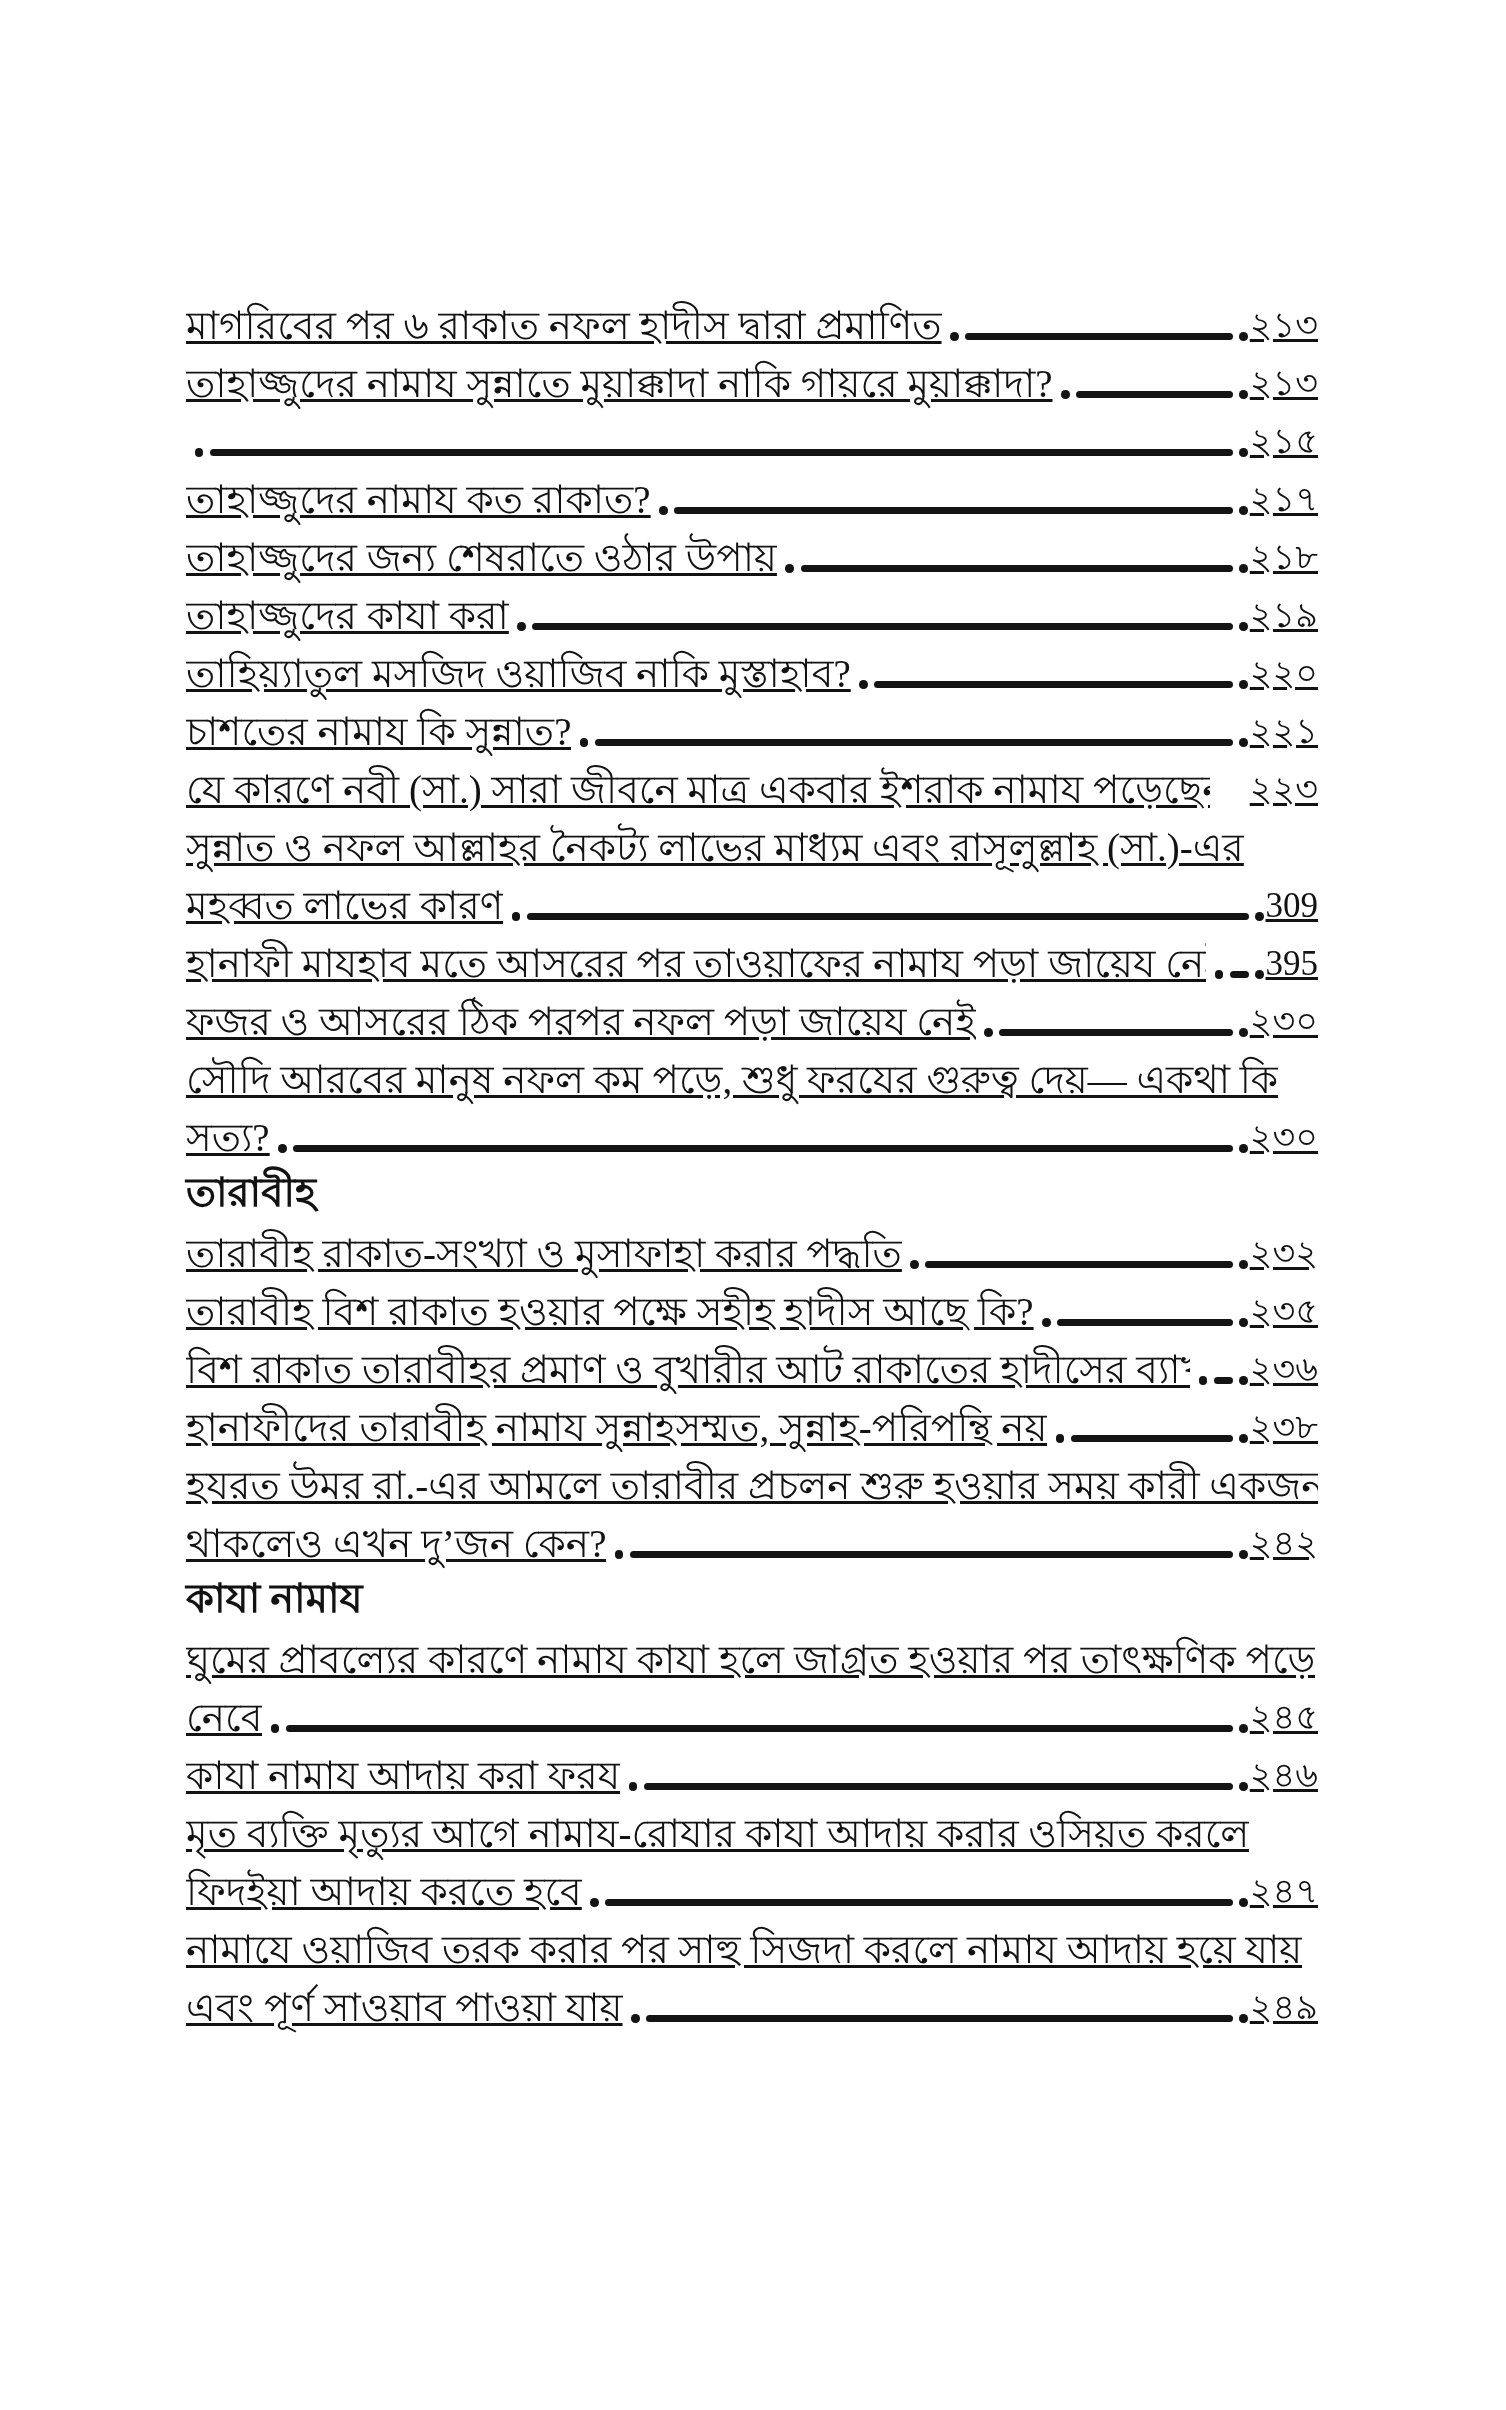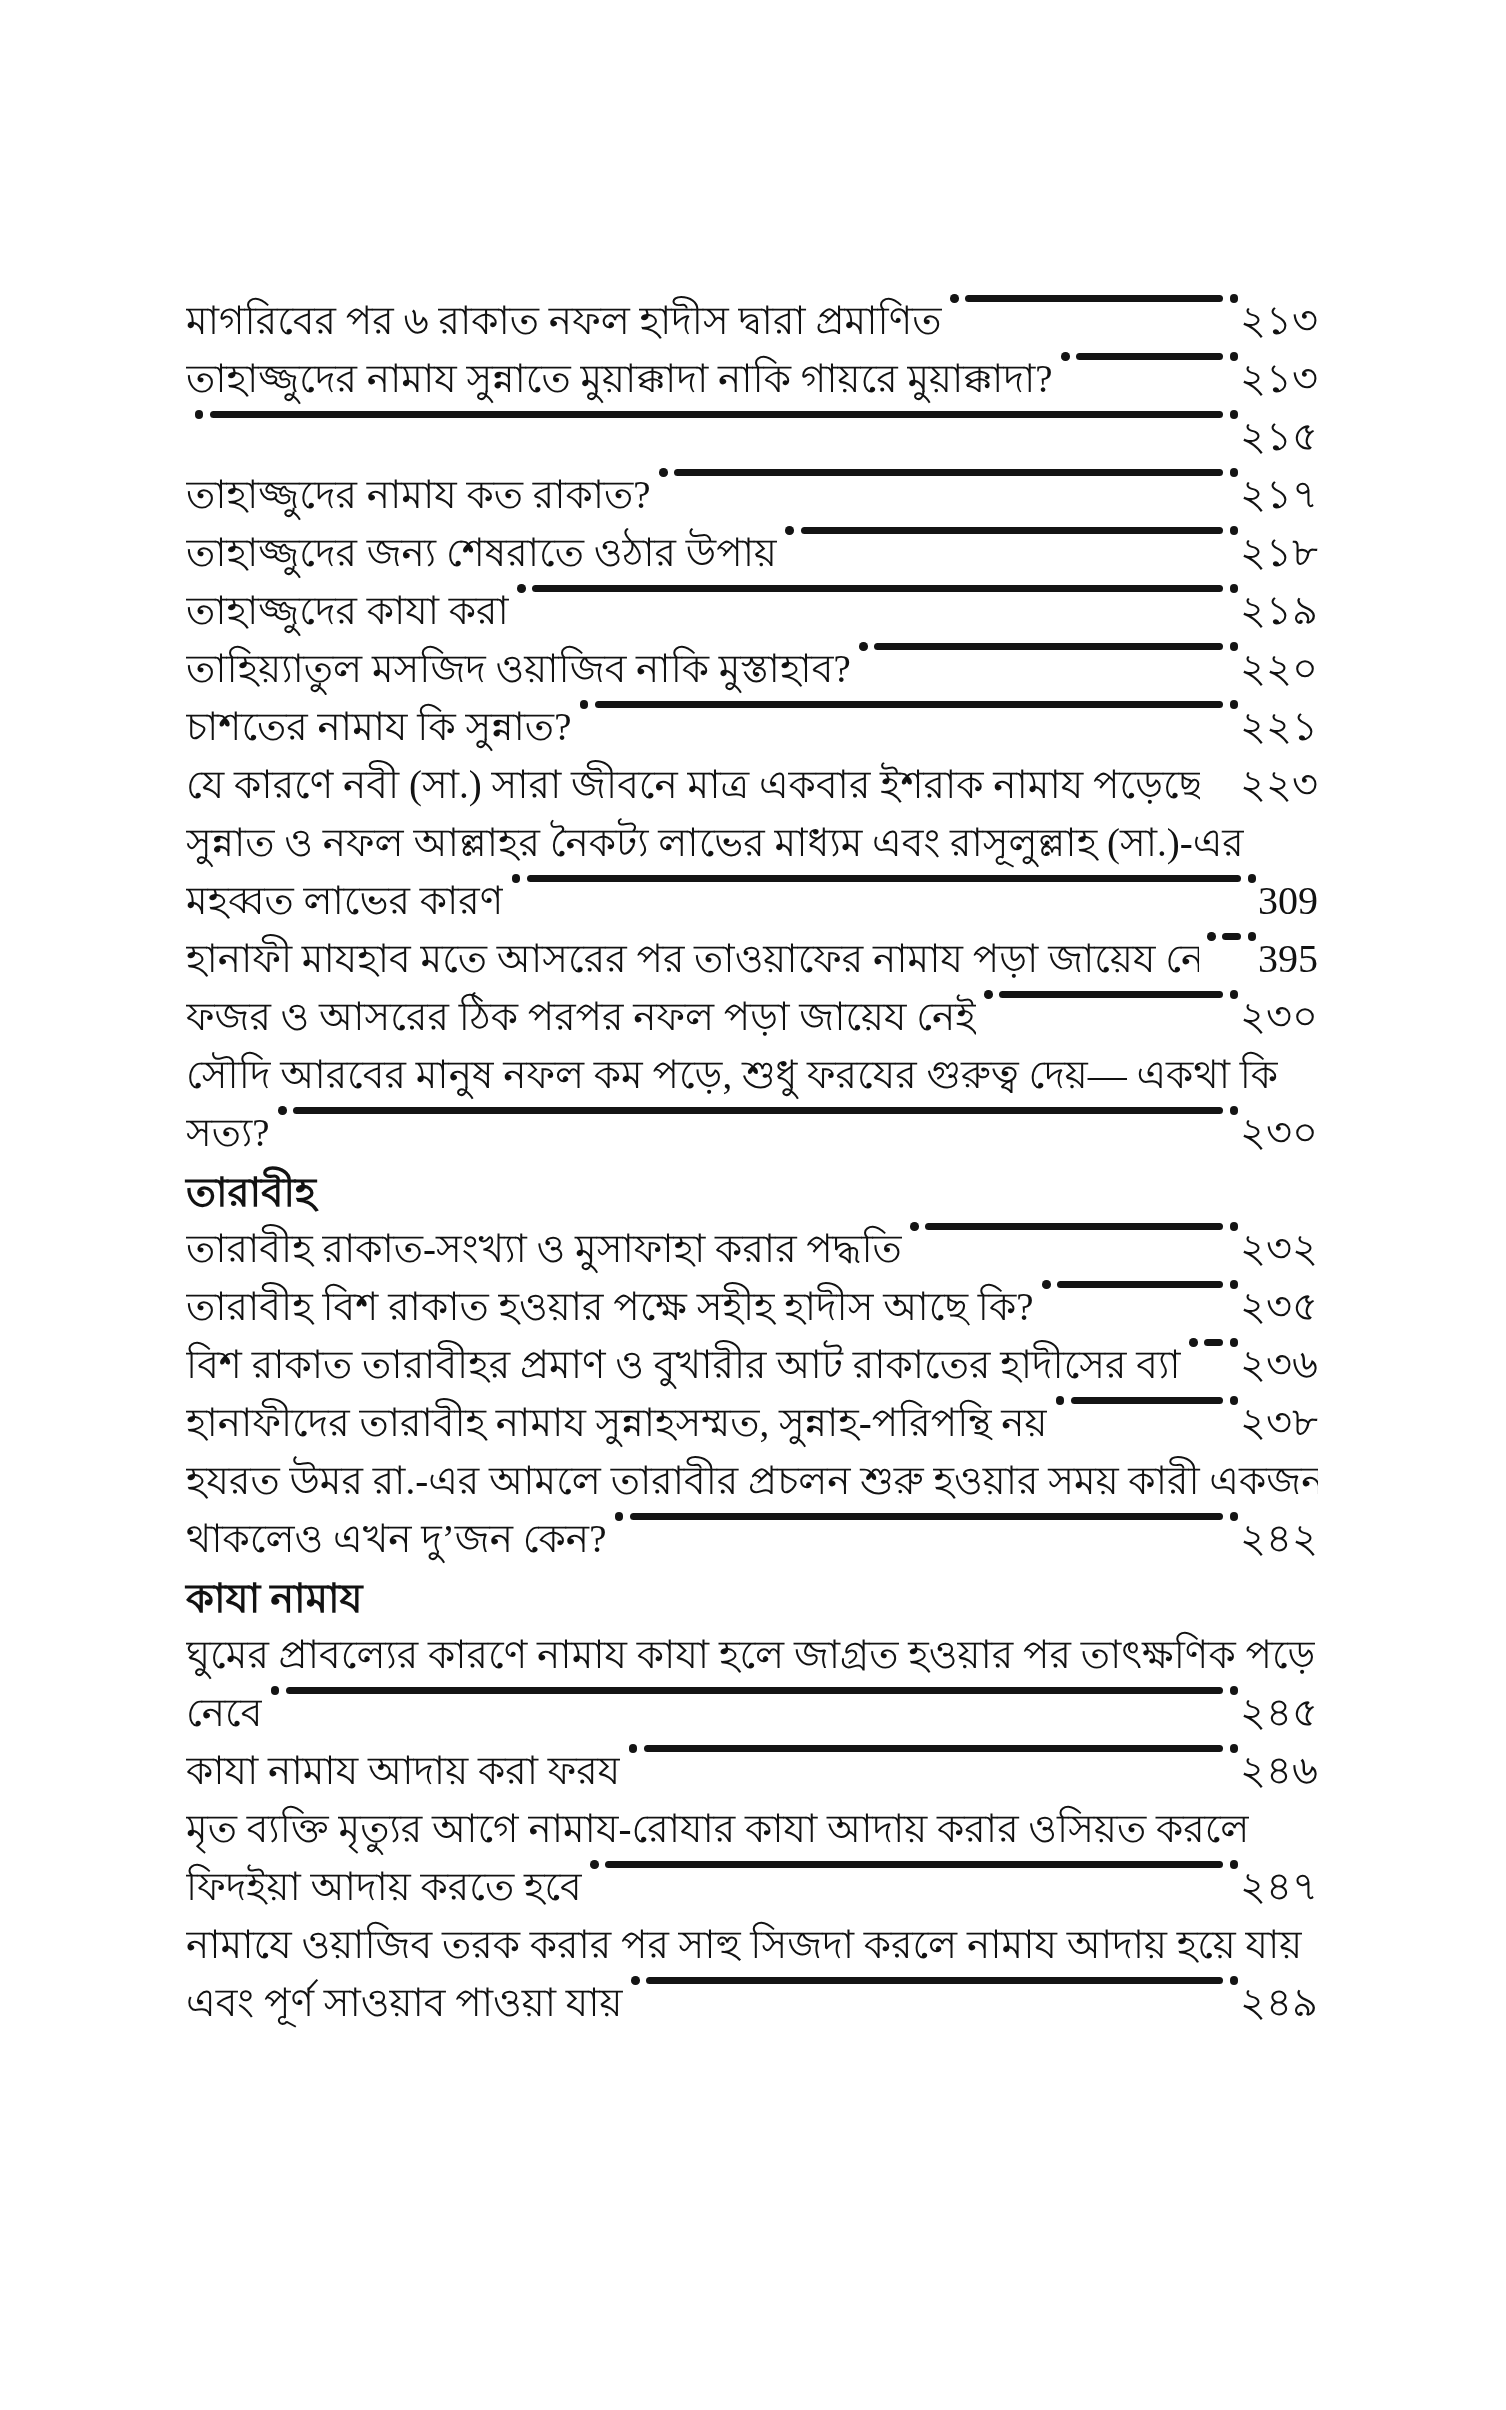--- a/index.html
+++ b/index.html
@@ -18,33 +18,34 @@
   .toc-heading{
     height:58px;
     font-size:40px;
     line-height:58px;
     font-weight:bold;
     text-align:left;
     white-space:nowrap;
   }
   .toc-row{
     display:flex;
-    align-items:flex-start;
+    align-items:flex-end;
     height:58px;
+    text-decoration:underline;
   }
   .toc-title{
     font-size:39px;
     line-height:53px;
     white-space:nowrap;
     flex:0 1 auto;
     min-width:0;
     overflow:hidden;
   }
   .toc-page{
-    font-size:40px;
+    font-size:35px;
     line-height:53px;
     white-space:nowrap;
     flex:0 0 auto;
   }
   .toc-leader{
     flex:1 1 auto;
     min-width:15px;
     display:flex;
     align-items:center;
     gap:6.6px;

